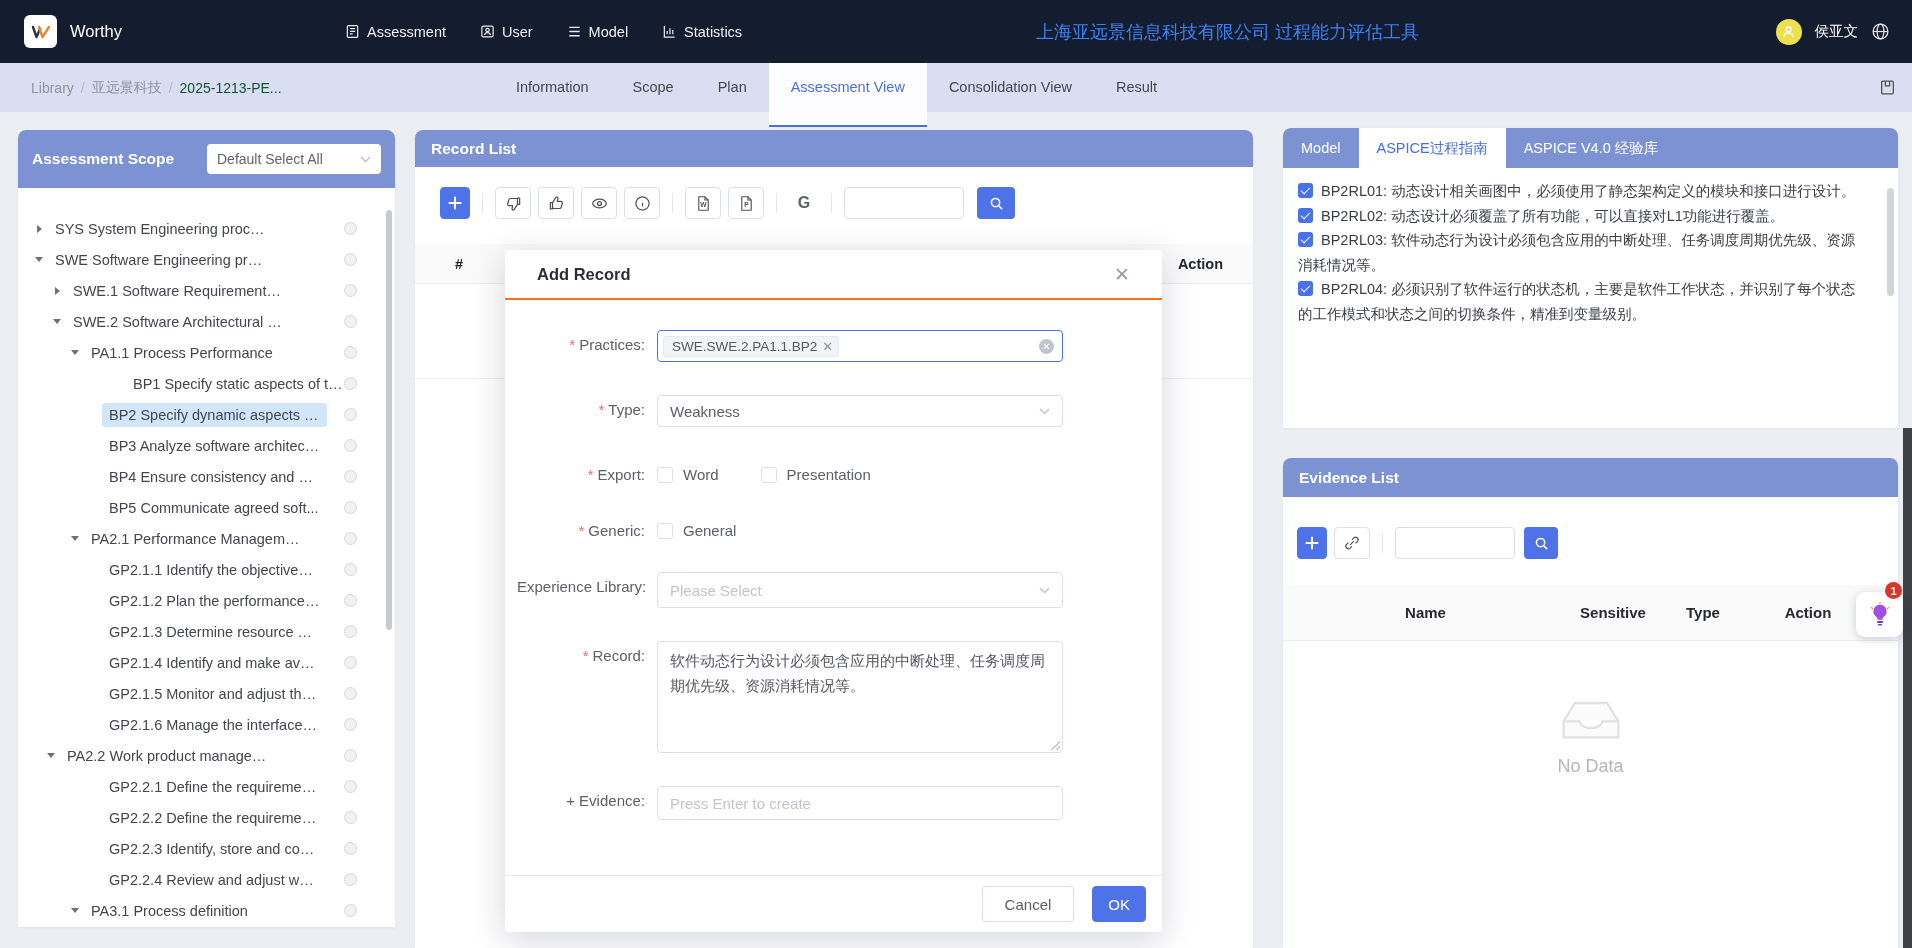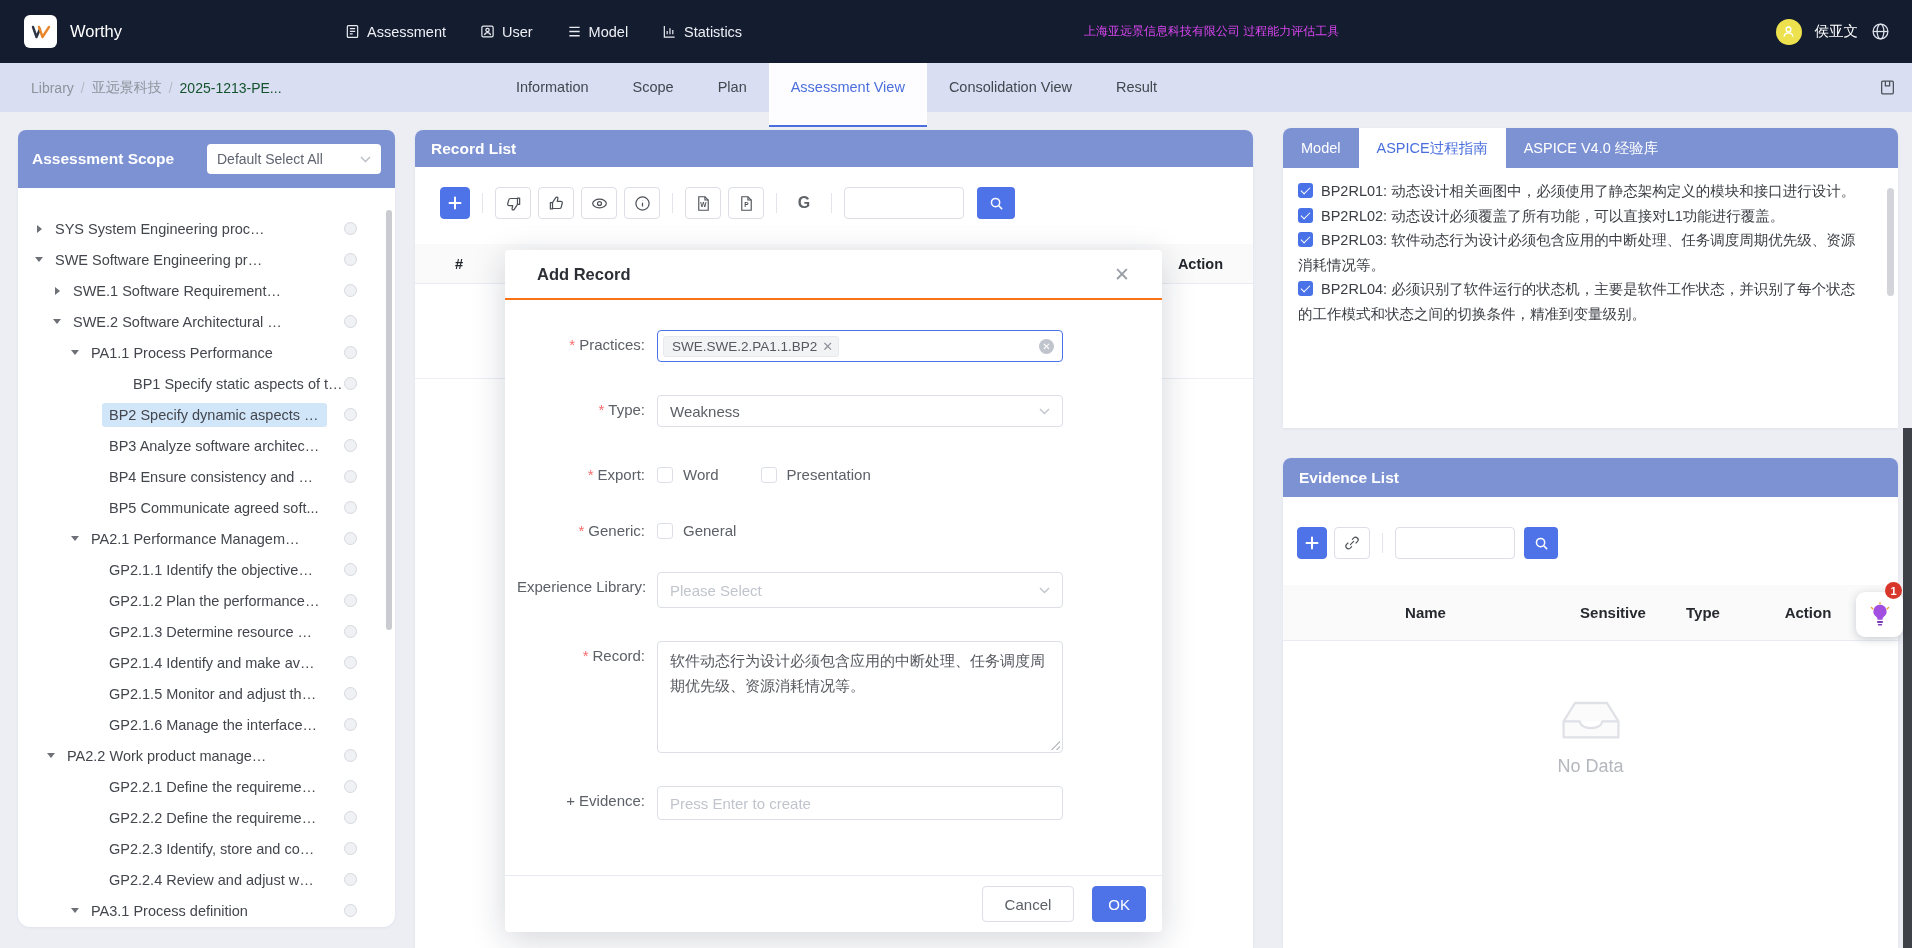--- a/index.html
+++ b/index.html
@@ -6,42 +6,42 @@
   html,body{width:1912px;height:948px;overflow:hidden}
   body{font-family:"Liberation Sans",sans-serif;background:#eceef4;color:#303133;font-size:14px}
   .viewport{position:relative;width:1912px;height:948px;overflow:hidden;background:#eceef4}
 
   
   .navbar{position:absolute;left:0;top:0;width:1912px;height:63px;background:#141c2f}
   .logo-box{position:absolute;left:24px;top:15px;width:33px;height:33px;background:#fff;border-radius:6px;display:flex;align-items:center;justify-content:center}
   .brand{position:absolute;left:70px;top:0;height:63px;display:flex;align-items:center;color:#fff;font-size:16.5px}
   .nav-menus{position:absolute;left:345px;top:0;height:63px;display:flex;align-items:center;gap:34px}
   .nav-item{display:flex;align-items:center;gap:7px;color:#eef0f6;font-size:14.5px;cursor:pointer;white-space:nowrap}
-  .app-title{position:absolute;left:1084px;top:0;height:63px;display:flex;align-items:center;color:#d946ef;font-size:12px;white-space:nowrap}
+  .app-title{position:absolute;left:1036px;top:0;height:63px;display:flex;align-items:center;color:#3b82f6;font-size:18px;white-space:nowrap}
   .nav-right{position:absolute;right:22px;top:0;height:63px;display:flex;align-items:center;gap:13px}
   .avatar{width:26px;height:26px;border-radius:50%;background:#ede14e;display:flex;align-items:center;justify-content:center}
   .username{color:#fff;font-size:14.5px}
 
   
   .tabbar{position:absolute;left:0;top:63px;width:1912px;height:49px;background:#d9def2}
   .breadcrumb{position:absolute;left:31px;top:0;height:49px;display:flex;align-items:center;font-size:14px;color:#8f939c;gap:7px;white-space:nowrap}
   .breadcrumb .crumb{cursor:pointer}
   .breadcrumb .crumb.current{color:#14532d}
   .breadcrumb .sep{color:#b6bac4}
   .tabs{position:absolute;left:494px;top:0;height:49px;display:flex}
   .tab{height:64px;line-height:49px;padding:0 22px;font-size:14.5px;color:#43474f;cursor:pointer;white-space:nowrap}
   .tab.active{background:#fdfdff;color:#4a6fdc;box-shadow:inset 0 -2px 0 #4a6fdc}
   .tabbar-save{position:absolute;right:16px;top:16px;cursor:pointer;line-height:0}
 
   
   .panel{position:absolute;background:#fff;border-radius:8px 8px 0 0;box-shadow:0 1px 3px rgba(40,50,90,.06)}
   .panel-header{background:#7d92d3;color:#fff;font-weight:bold;font-size:15.5px;display:flex;align-items:center;border-radius:8px 8px 0 0}
 
   
-  .scope-panel{left:18px;top:130px;width:377px;height:797px;border-radius:12px}
+  .scope-panel{left:18px;top:130px;width:377px;height:797px;border-radius:0}
   .scope-header{height:58px;padding:0 14px;justify-content:space-between}
   .scope-select{width:174px;height:30px;background:#fff;border-radius:4px;display:flex;align-items:center;justify-content:space-between;padding:0 10px;color:#5f6470;font-size:14px;font-weight:normal;cursor:pointer}
   .tree{padding-top:25px;position:relative}
   .tree-row{height:31px;display:flex;align-items:center;position:relative;cursor:pointer;font-size:14.5px;color:#43464d}
   .tree-arrow{width:18px;display:inline-flex;justify-content:center;align-items:center;flex:none}
   .tree-arrow.collapsed::before{content:"";border-left:5px solid #6d7076;border-top:4px solid transparent;border-bottom:4px solid transparent}
   .tree-arrow.expanded::before{content:"";border-top:5px solid #6d7076;border-left:4px solid transparent;border-right:4px solid transparent}
   .tree-label{padding:4px 7px;border-radius:3px;white-space:nowrap;overflow:hidden;text-overflow:ellipsis;max-width:225px}
   .tree-label.selected{background:#d2e6fa}
   .tree-radio{position:absolute;right:38px;width:13px;height:13px;border-radius:50%;background:#f0f1f4;border:1px solid #d6d8dd;cursor:pointer}

